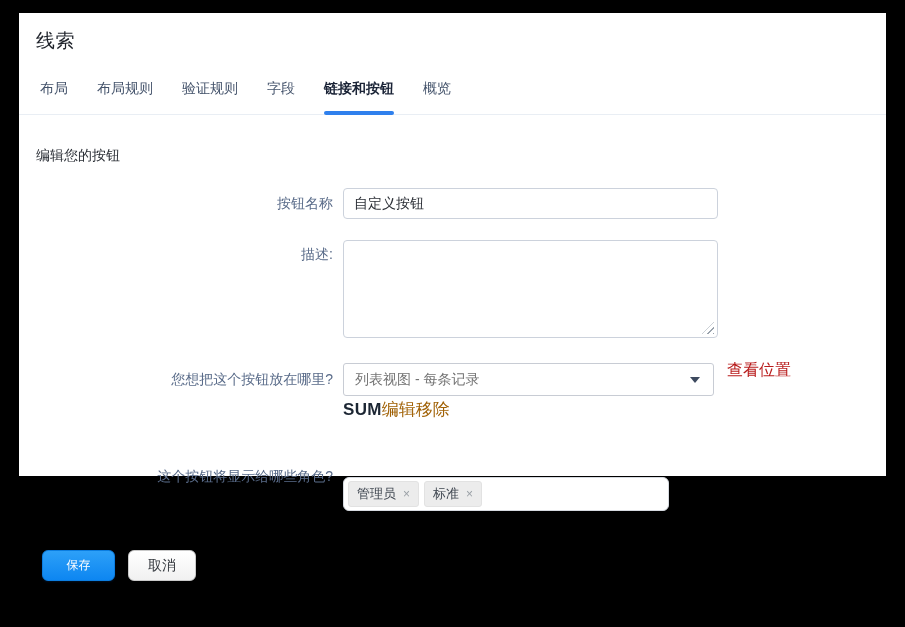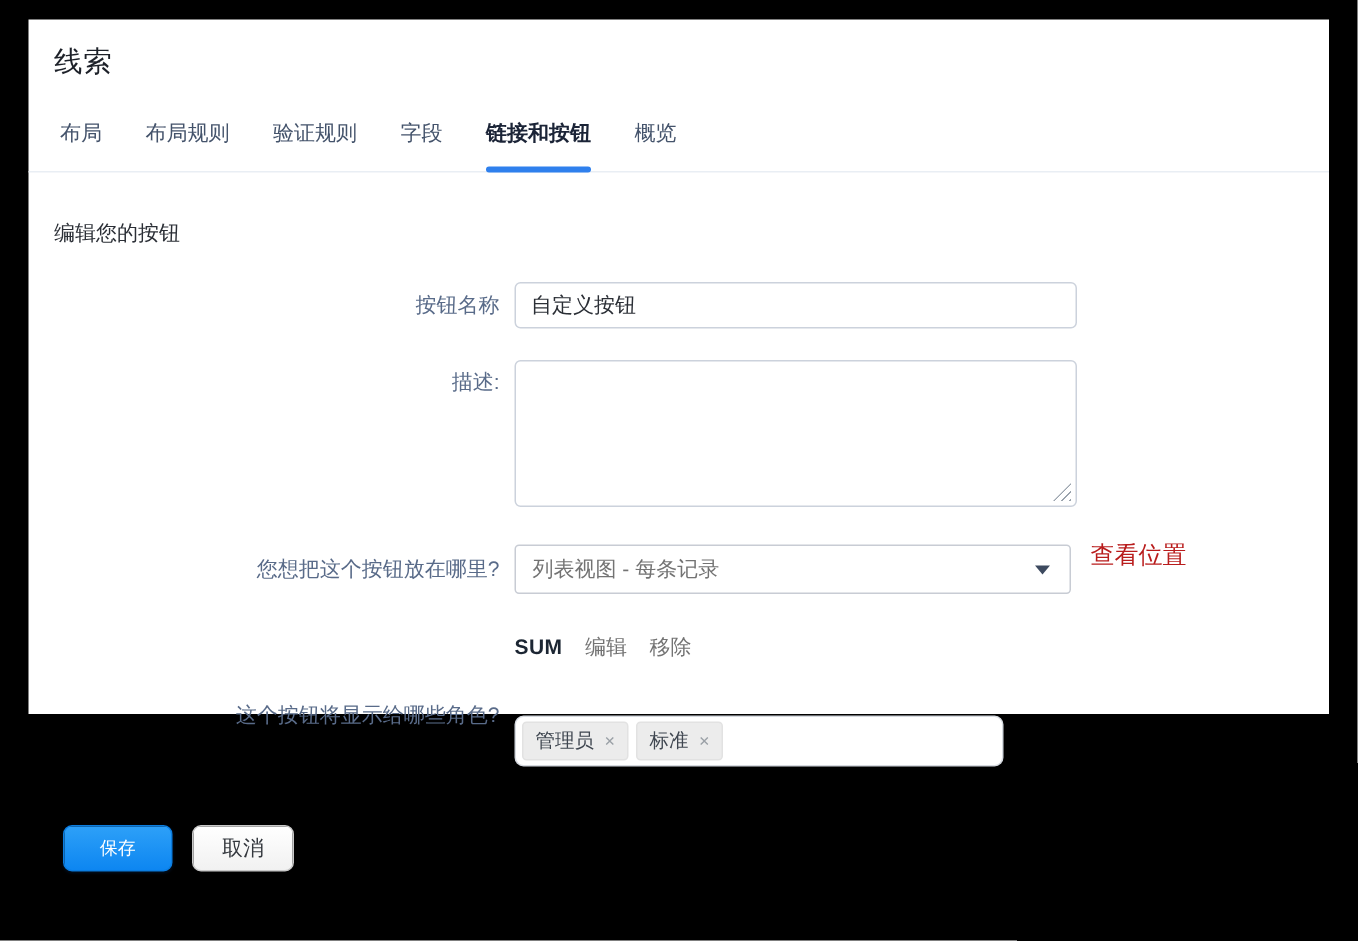--- a/index.html
+++ b/index.html
@@ -72,25 +72,25 @@
     position:absolute; right:13px; top:13px;
     width:0; height:0;
     border-left:5px solid transparent; border-right:5px solid transparent;
     border-top:6px solid #3d4a5f;
   }
   .view-location-link {
     position:absolute; left:708px; top:347px;
     font-size:16px; color:#b91c1c; cursor:pointer; text-decoration:none;
   }
   .action-row {
-    position:absolute; left:324px; top:408px; display:flex; align-items:center; gap:15px;
-    font-size:14px; line-height:20px;
+    position:absolute; left:324px; top:387px; display:flex; align-items:center; 
+    font-size:17px; line-height:20px;
   }
   .action-value { font-weight:700; color:#1c2633; letter-spacing:.3px; }
-  .action-link { color:#737373; cursor:pointer; text-decoration:none; }
+  .action-link { color:#a16207; cursor:pointer; text-decoration:none; }
   .roles-box {
     position:absolute; left:324px; top:464px; width:326px; height:34px;
     border:1px solid #d6dae0; border-radius:6px; background:#fff;
     display:flex; align-items:center; gap:5px; padding:0 4px; cursor:text;
   }
   .role-tag {
     display:flex; align-items:center; height:26px;
     background:#ececec; border:1px solid #e2e2e2; border-radius:3px;
     padding:0 8px; font-size:13px; color:#3f4650; white-space:nowrap;
   }

